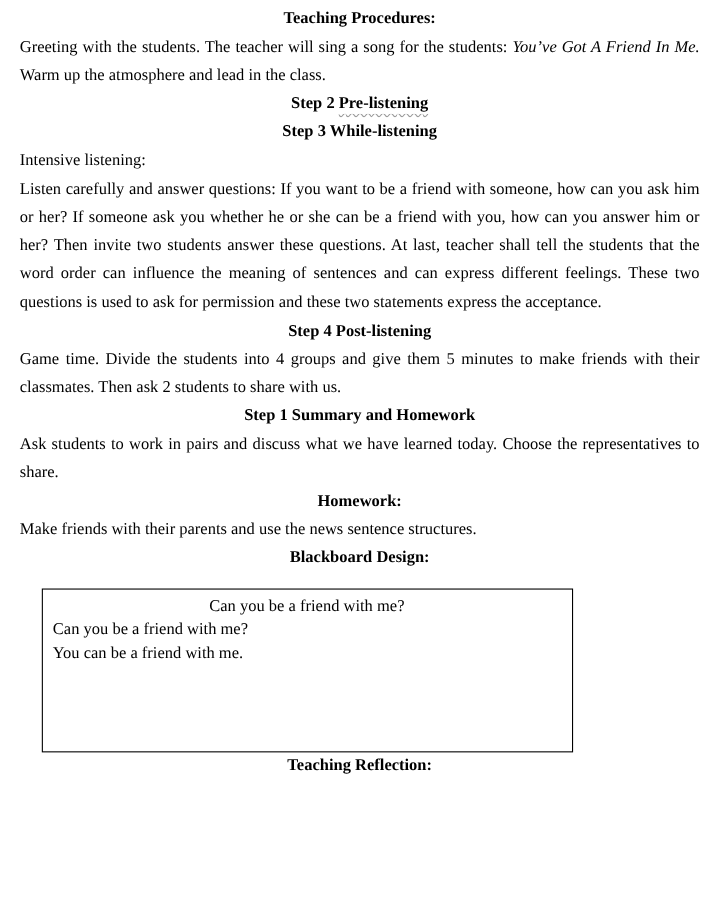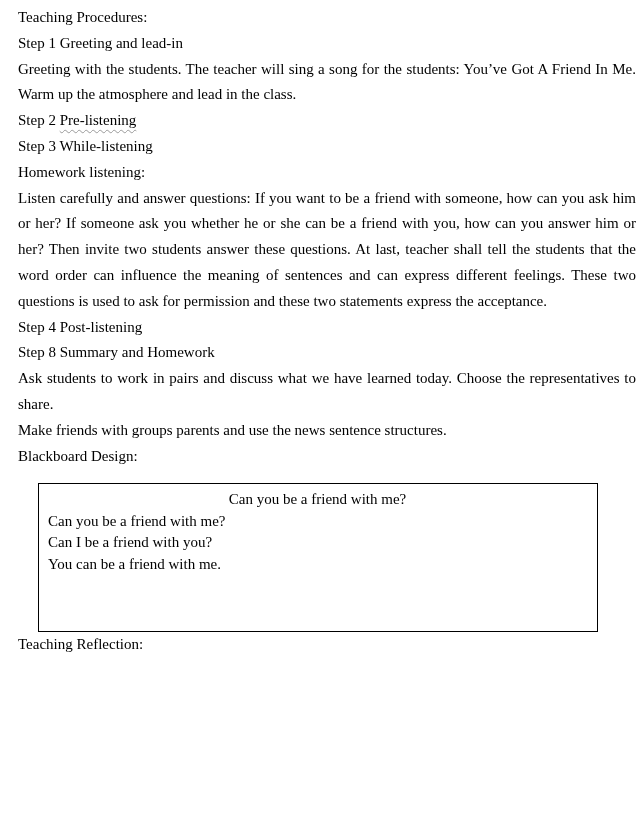--- a/index.html
+++ b/index.html
@@ -19,36 +19,38 @@
     padding: 5px 4px 0 18px;
   }
   .doc p {
     margin: 0;
     line-height: 25.8px;
   }
   p.body {
     text-align: justify;
   }
   p.h {
-    font-weight: normal;
+    font-weight: bold;
+    text-align: center;
   }
   .song-title {
+    font-style: italic;
   }
   .wavy {
     text-decoration-line: underline;
     text-decoration-style: wavy;
     text-decoration-color: #9a9a9a;
     text-decoration-thickness: 1px;
     text-underline-offset: 4px;
   }
   .bbox {
     box-sizing: border-box;
     margin-top: 14px;
     margin-left: 20px;
-    width: 560px;
+    width: 483px;
     height: 149px;
     border: 1.5px solid #000000;
     padding: 5px 10px 0 9px;
   }
   .bbox p {
     margin: 0;
     line-height: 21.5px;
     text-align: left;
   }
   .bbox p.center {
@@ -58,49 +60,49 @@
     margin-top: 19px;
   }
 </style>
 </head>
 <body>
 
 <div class="doc">
 
   <p class="h">Teaching Procedures:</p>
 
-  <p class="h">Step 1 Greeting and lead-in</p>
 
   <p class="body"><span>Greeting with the students. The teacher will sing a song for the students: </span><span class="song-title">You’ve Got A Friend In Me.</span><span> Warm up the atmosphere and lead in the class.</span></p>
 
   <p class="h"><span>Step 2 </span><span class="wavy">Pre-listening</span></p>
 
 
   <p class="h">Step 3 While-listening</p>
 
 
-  <p class="body">Homework listening:</p>
+  <p class="body">Intensive listening:</p>
 
   <p class="body">Listen carefully and answer questions: If you want to be a friend with someone, how can you ask him or her? If someone ask you whether he or she can be a friend with you, how can you answer him or her? Then invite two students answer these questions. At last, teacher shall tell the students that the word order can influence the meaning of sentences and can express different feelings. These two questions is used to ask for permission and these two statements express the acceptance.</p>
 
   <p class="h">Step 4 Post-listening</p>
 
+  <p class="body">Game time. Divide the students into 4 groups and give them 5 minutes to make friends with their classmates. Then ask 2 students to share with us.</p>
 
-  <p class="h">Step 8 Summary and Homework</p>
+  <p class="h">Step 1 Summary and Homework</p>
 
 
   <p class="body">Ask students to work in pairs and discuss what we have learned today. Choose the representatives to share.</p>
 
+  <p class="h">Homework:</p>
 
-  <p class="body">Make friends with groups parents and use the news sentence structures.</p>
+  <p class="body">Make friends with their parents and use the news sentence structures.</p>
 
   <p class="h">Blackboard Design:</p>
 
   <div class="bbox">
     <p class="center">Can you be a friend with me?</p>
     <p>Can you be a friend with me?</p>
-    <p>Can I be a friend with you?</p>
     <p>You can be a friend with me.</p>
   </div>
 
   <p class="h reflection">Teaching Reflection:</p>
 
 </div>
 
 </body></html>

